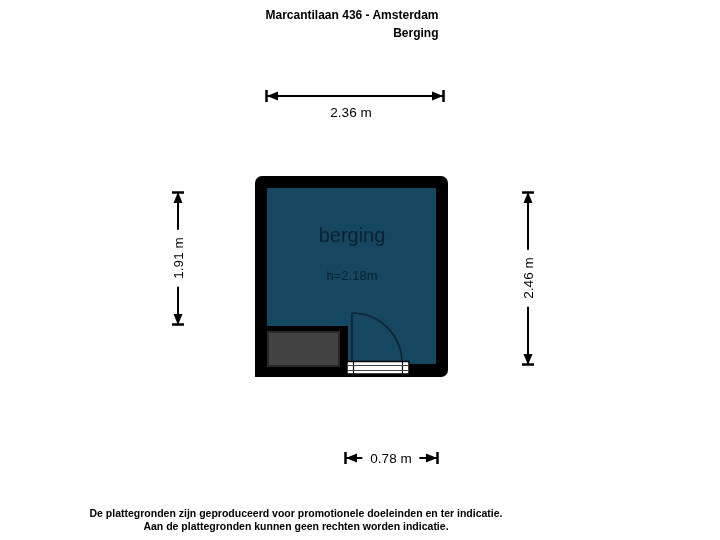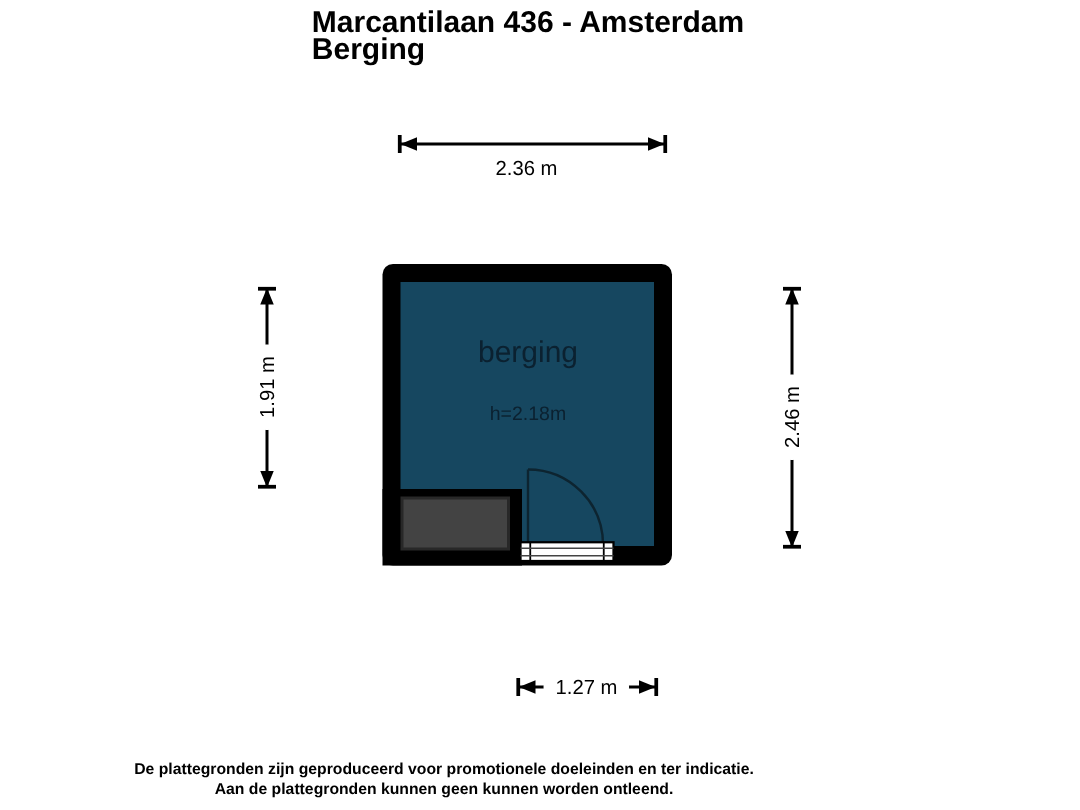--- a/index.html
+++ b/index.html
@@ -7,23 +7,23 @@
     position:relative;
     width:720px;height:540px;
     background:#ffffff;
     font-family:"Liberation Sans", sans-serif;
     overflow:hidden;
   }
   .title{
     position:absolute;
     left:352px;top:6px;
     transform:translateX(-50%);
-    text-align:left;
+    text-align:right;
     font-weight:bold;
-    font-size:20px;
+    font-size:12px;
     line-height:18px;
     color:#000000;
     white-space:nowrap;
   }
   .plan-svg{position:absolute;left:0;top:0;}
   .dim-label{
     position:absolute;
     transform:translate(-50%,-50%);
     background:#ffffff;
     border-radius:9px;
@@ -118,25 +118,25 @@
       <line x1="345.5" y1="452" x2="345.5" y2="464" stroke-width="2.5"></line>
       <line x1="437.5" y1="452" x2="437.5" y2="464" stroke-width="2.5"></line>
       <polygon points="346,458 357,453.5 357,462.5" stroke="none"></polygon>
       <polygon points="437,458 426,453.5 426,462.5" stroke="none"></polygon>
     </g>
   </svg>
 
   <div class="dim-label" style="left:351px;top:112px;">2.36 m</div>
   <div class="dim-label vert" style="left:178px;top:258px;">1.91 m</div>
   <div class="dim-label vert" style="left:528px;top:278px;">2.46 m</div>
-  <div class="dim-label" style="left:391px;top:458px;">1.27 m</div>
+  <div class="dim-label" style="left:391px;top:458px;">0.78 m</div>
 
   <div class="room-label">
     <div class="room-name">berging</div>
     <div class="room-height">h=2.18m</div>
   </div>
 
   <div class="footer">
     <div>De plattegronden zijn geproduceerd voor promotionele doeleinden en ter indicatie.</div>
-    <div>Aan de plattegronden kunnen geen kunnen worden ontleend.</div>
+    <div>Aan de plattegronden kunnen geen rechten worden indicatie.</div>
   </div>
 
 </div>
 
 </body></html>

